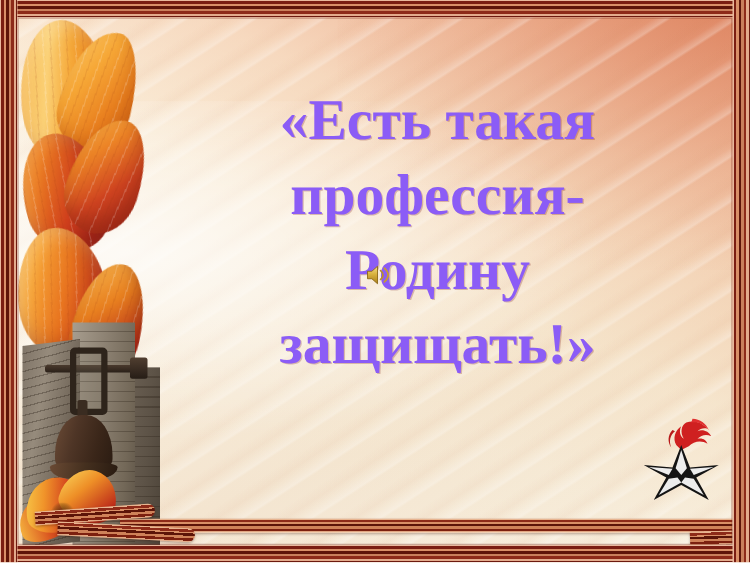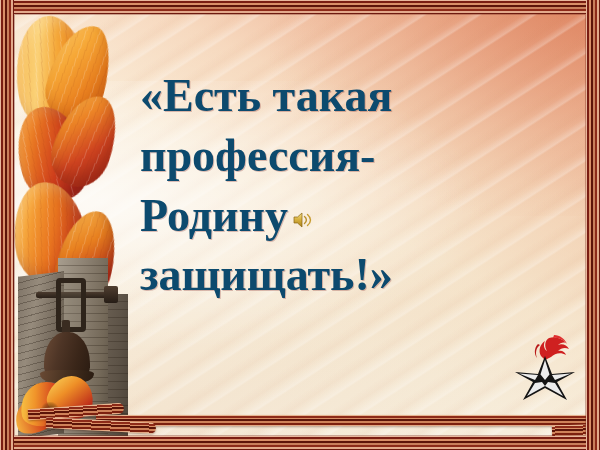--- a/index.html
+++ b/index.html
@@ -316,21 +316,22 @@
     height: 70px;
   }
   .emblem svg { display: block; }
 
   
   .title {
     position: absolute;
     left: 140px;
     top: 66px;
     width: 420px;
-    color: #0c4a6e;
+    text-align: center;
+    color: #8b5cf6;
     font-family: "Liberation Serif", "DejaVu Serif", serif;
     font-weight: bold;
     font-size: 46px;
     line-height: 1.30;
     letter-spacing: 0px;
     text-shadow: 1px 1px 0 rgba(120,20,20,0.25);
     white-space: pre-line;
   }
 
   

